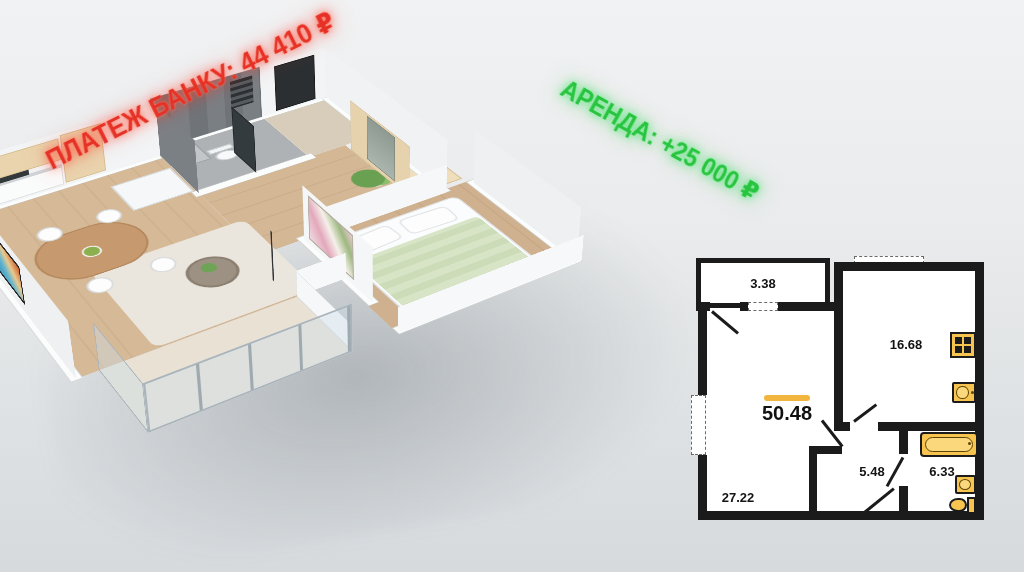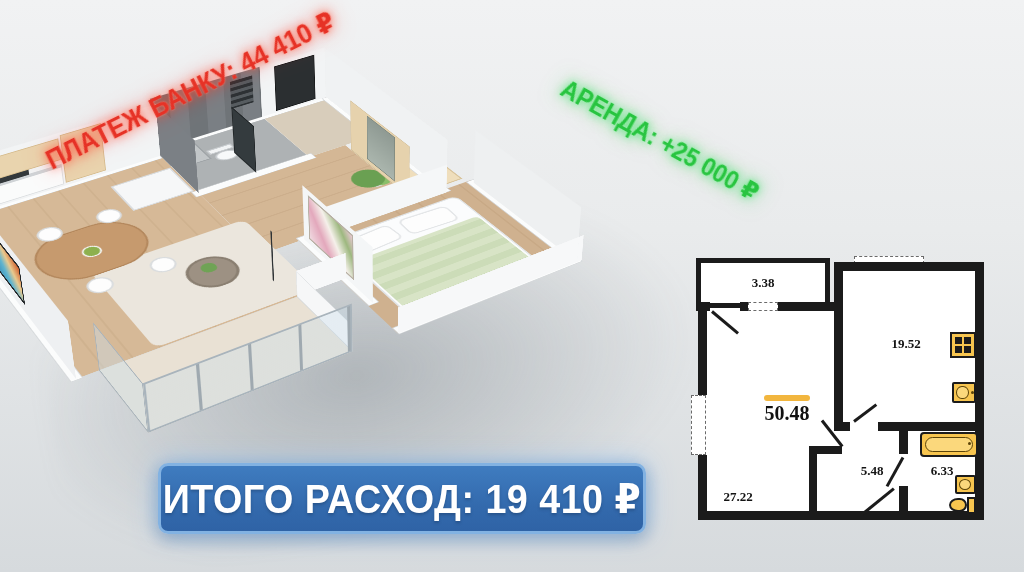--- a/index.html
+++ b/index.html
@@ -36,21 +36,21 @@
     text-shadow:0 0 2px #8af39c,0 0 10px rgba(50,220,90,.8),0 0 22px rgba(40,210,80,.5);}
   .banner-total{left:158px;top:463px;width:488px;height:71px;z-index:8;
     background:linear-gradient(180deg,#3f7cc0 0%,#336aad 60%,#2f63a6 100%);
     border:3px solid #82b2e2;border-radius:10px;
     box-shadow:0 0 26px rgba(140,190,240,.8),0 5px 16px rgba(25,55,95,.35);
     display:flex;align-items:center;justify-content:center;}
   .banner-total span{font-size:41px;font-weight:800;color:#ffffff;white-space:nowrap;
     transform:scaleX(.92);letter-spacing:.5px;text-shadow:0 2px 3px rgba(20,45,80,.35);}
 
   
-  .plan{left:688px;top:256px;width:302px;height:272px;z-index:6;font-family:Liberation Serif, serif;}
+  .plan{left:688px;top:256px;width:302px;height:272px;z-index:6;}
   .plan div,.plan span{position:absolute;}
   .w{background:#1b1b1b;}
   .white{background:#ffffff;}
   .dashbox{background:#ffffff;border:1.5px dashed #6a6a6a;}
   .diag{background:#1b1b1b;height:3px;transform-origin:0 50%;}
   .fix{background:#f7c54f;border:2px solid #1b1b1b;}
   .lbl{font-size:13px;font-weight:600;color:#141414;transform:translate(-50%,-50%);white-space:nowrap;}
   .lbl-big{font-size:20px;font-weight:800;transform:translate(-50%,-50%);color:#111;}
 </style>
 </head>
@@ -191,27 +191,24 @@
     </div>
     <div class="fix" style="left:267px;top:219px;width:21px;height:19px;border-radius:2px;">
       <div style="left:2px;top:2px;width:12px;height:11px;border:1.5px solid #5c4408;border-radius:50%;background:#fbd87c;"></div>
     </div>
     <div class="fix" style="left:261px;top:241px;width:27px;height:17px;border:none;background:none;">
       <div style="left:0px;top:1px;width:18px;height:14px;background:#f7c54f;border:2px solid #1b1b1b;border-radius:50% 40% 40% 50%/50%;"></div>
       <div style="left:18px;top:0px;width:9px;height:17px;background:#f7c54f;border:2px solid #1b1b1b;"></div>
     </div>
 
     <span class="lbl" style="left:75px;top:27px;">3.38</span>
-    <span class="lbl" style="left:218px;top:88px;">19.52</span>
+    <span class="lbl" style="left:218px;top:88px;">16.68</span>
     <div style="left:76px;top:139px;width:46px;height:6px;background:#f2b63e;border-radius:3px;"></div>
     <span class="lbl lbl-big" style="left:99px;top:157px;">50.48</span>
     <span class="lbl" style="left:184px;top:215px;">5.48</span>
     <span class="lbl" style="left:254px;top:215px;">6.33</span>
     <span class="lbl" style="left:50px;top:241px;">27.22</span>
   </div>
 
   <div class="abs label-bank">ПЛАТЕЖ БАНКУ: 44 410 ₽</div>
   <div class="abs label-rent">АРЕНДА: +25 000 ₽</div>
-  <div class="abs banner-total">
-    <span>ИТОГО РАСХОД: 19 410 ₽</span>
-  </div>
 
 </div>
 
 </body></html>

